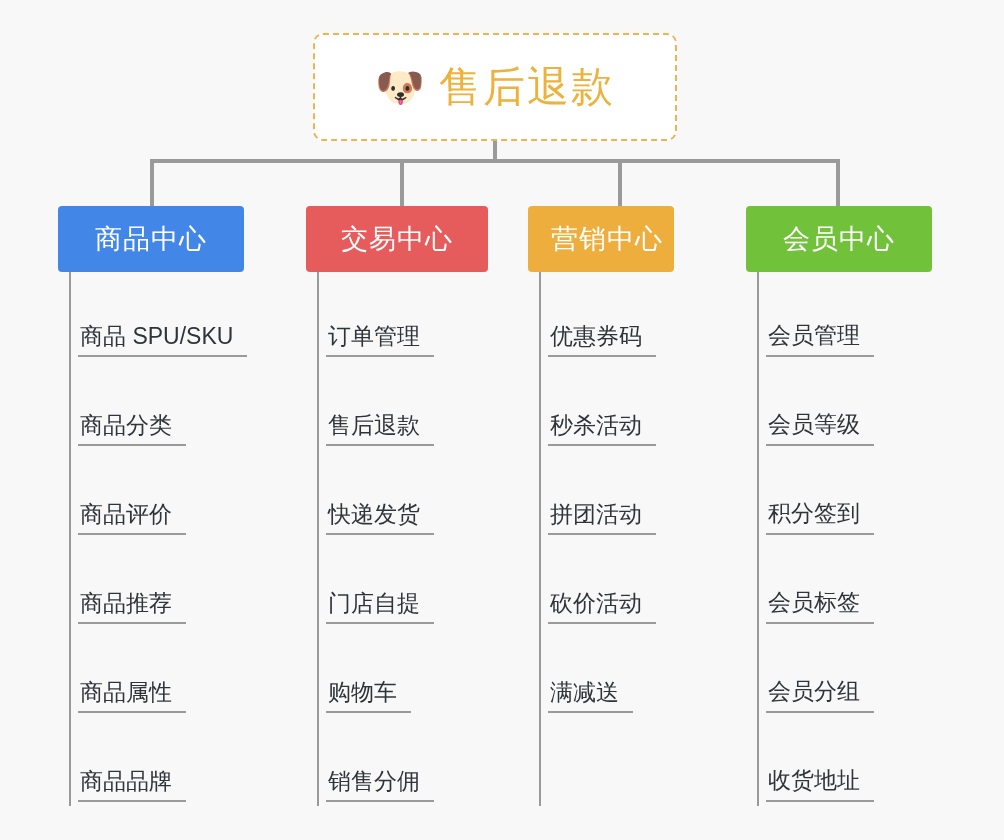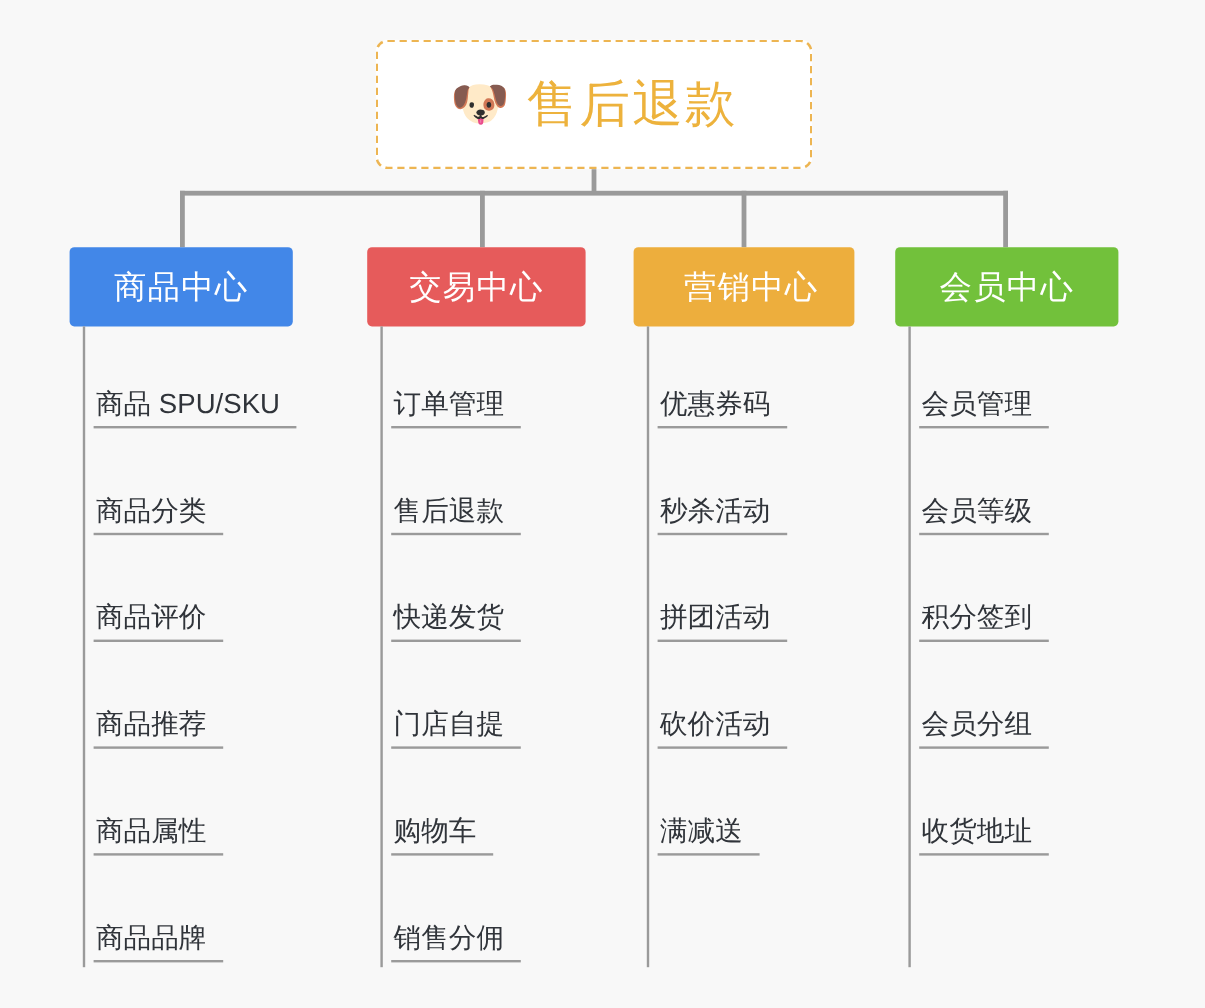--- a/index.html
+++ b/index.html
@@ -120,25 +120,25 @@
     white-space: nowrap;
     border-bottom: 2px solid #9a9a9a;
     padding: 0 14px 6px 2px;
     margin-left: -22px;
   }
 
   
   .col-1 { left: 58px;  width: 230px; }
   .col-2 { left: 306px; width: 215px; }
   .col-3 { left: 528px; width: 215px; }
-  .col-4 { left: 746px; width: 215px; }
+  .col-4 { left: 746px; width: 215px; font-family: Liberation Serif, serif; }
 
   .col-1 .cat-header { width: 186px; background: #4287e8; }
   .col-2 .cat-header { width: 182px; background: #e65b5b; }
-  .col-3 .cat-header { width: 184px; background: #edae3d; padding-left: 12px; }
+  .col-3 .cat-header { width: 146px; background: #edae3d; padding-left: 12px; }
   .col-4 .cat-header { width: 186px; background: #72c13b; }
 </style>
 </head>
 <body>
 
 <div id="mindmap">
 
   <div class="root-node">
     <span class="root-emoji">🐶</span>
     <span class="root-title">售后退款</span>
@@ -238,20 +238,23 @@
       <div class="leaf-item">
         <span class="leaf-label">会员管理</span>
       </div>
       <div class="leaf-item">
         <span class="leaf-label">会员等级</span>
       </div>
       <div class="leaf-item">
         <span class="leaf-label">积分签到</span>
       </div>
       <div class="leaf-item">
+        <span class="leaf-label">会员标签</span>
+      </div>
+      <div class="leaf-item">
         <span class="leaf-label">会员分组</span>
       </div>
       <div class="leaf-item">
         <span class="leaf-label">收货地址</span>
       </div>
     </div>
   </div>
 
 </div>
 

